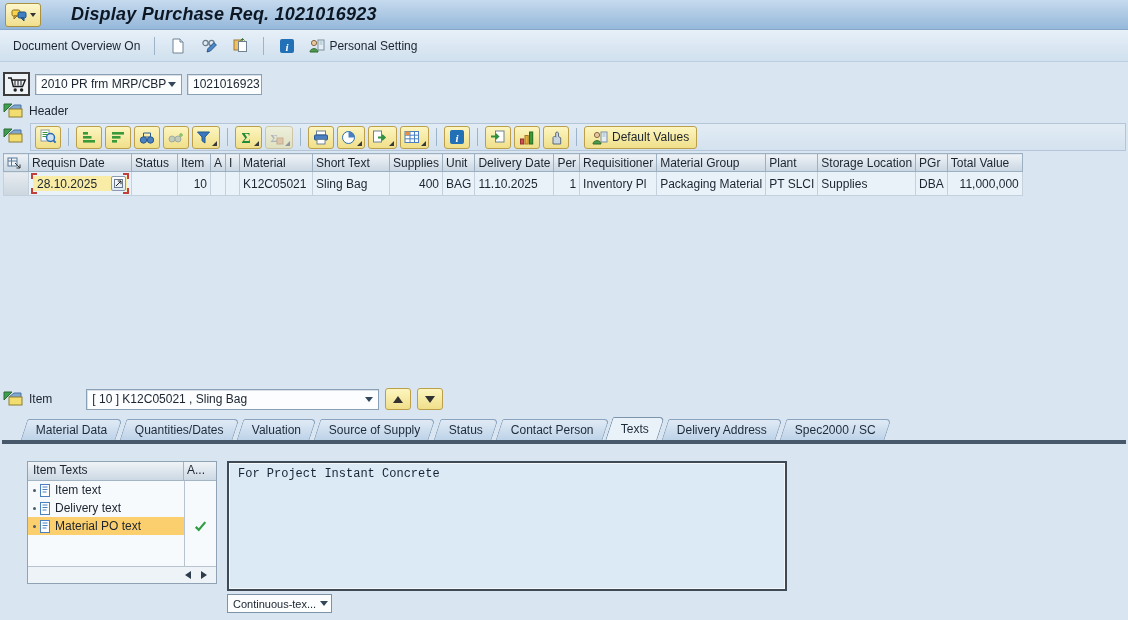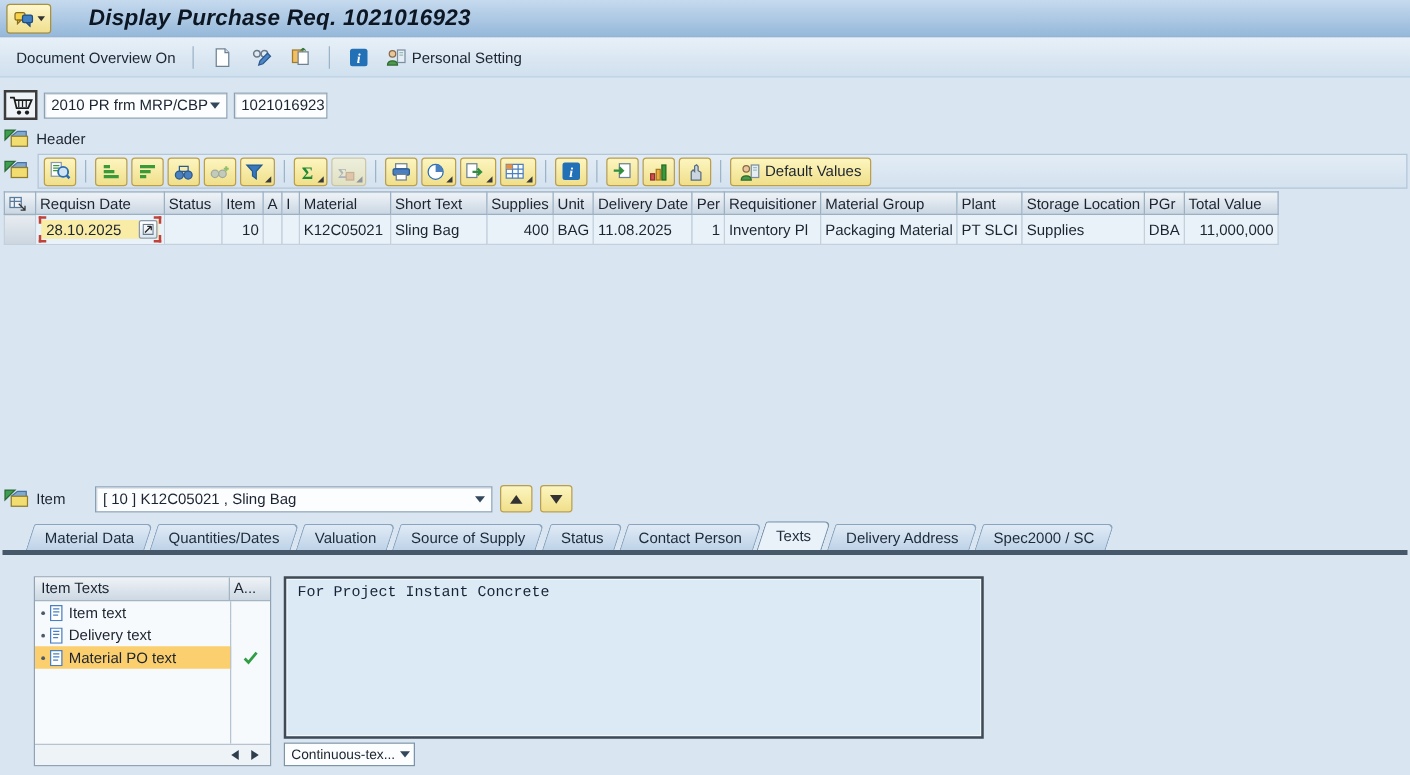--- a/index.html
+++ b/index.html
@@ -46,34 +46,34 @@
   .date-field{background:#f8eca6;height:100%;display:flex;align-items:center;justify-content:space-between;padding:0 1px 0 4px;position:relative;}
   .fc{position:absolute;width:6px;height:6px;}
   .fc.tl{left:-2px;top:-3px;border-left:2px solid #c2403a;border-top:2px solid #c2403a;}
   .fc.tr{right:-2px;top:-3px;border-right:2px solid #c2403a;border-top:2px solid #c2403a;}
   .fc.bl{left:-2px;bottom:-3px;border-left:2px solid #c2403a;border-bottom:2px solid #c2403a;}
   .fc.br{right:-2px;bottom:-3px;border-right:2px solid #c2403a;border-bottom:2px solid #c2403a;}
   .drill-btn{width:15px;height:15px;background:linear-gradient(#ffffff,#dfe8f0);border:1px solid #8a9ab0;border-radius:2px;display:flex;align-items:center;justify-content:center;flex:none;}
   .grid-spacer{height:184px;}
   
   .item-row{display:flex;align-items:center;gap:6px;margin:8px 0 0 3px;}
-  .item-select{width:318px;justify-content:space-between;margin-left:18px;gap:37px;}
+  .item-select{width:293px;justify-content:space-between;margin-left:28px;gap:37px;}
   .nav-btn{width:26px;height:22px;background:linear-gradient(#fcf5bf,#f0df8a);border:1px solid #bb9f4b;border-radius:3px;display:flex;align-items:center;justify-content:center;}
   .nav-btn:first-of-type{margin-left:22px;}
   .tri-up8{width:0;height:0;border-left:5px solid transparent;border-right:5px solid transparent;border-bottom:7px solid #323232;}
   .tri-dn8{width:0;height:0;border-left:5px solid transparent;border-right:5px solid transparent;border-top:7px solid #323232;}
   
   .tabstrip{display:flex;align-items:flex-end;margin-top:7px;padding-left:24px;height:23px;}
   .tab{height:21px;background:linear-gradient(#e0eaf5,#bed3e8);border:1px solid #8aa4bf;border-bottom:none;margin-right:4px;transform:skewX(-18deg);border-radius:2px 5px 0 0;display:flex;align-items:center;}
   .tab span{transform:skewX(18deg);display:block;padding:0 11px;font-size:12px;color:#1d2a3a;}
   .tab.active{background:#eaf2f9;height:23px;border-color:#7a94ac;}
   .tab-line{height:4px;background:#46586a;margin:0 2px;}
   
   .tab-content{display:flex;gap:10px;padding:17px 0 0 27px;}
-  .texts-panel{width:190px;height:152px;background:#f7fafd;border:1px solid #90a3b4;display:flex;flex-direction:column;}
+  .texts-panel{width:190px;height:123px;background:#f7fafd;border:1px solid #90a3b4;display:flex;flex-direction:column;}
   .panel-header{display:flex;height:19px;background:linear-gradient(#eff3f7,#ccd8e3);border-bottom:1px solid #a3b4c3;flex:none;}
   .panel-header .c1{flex:1;padding:1px 5px;border-right:1px solid #a3b4c3;white-space:nowrap;overflow:hidden;}
   .panel-header .c2{width:32px;padding:1px 3px;white-space:nowrap;overflow:hidden;}
   .text-row{height:18px;display:flex;flex:none;}
   .row-label{flex:1;display:flex;align-items:center;gap:4px;padding-left:4px;border-right:1px solid #b7c4cf;height:100%;overflow:hidden;white-space:nowrap;}
   .text-row.sel .row-label{background:#fbcf6d;}
   .row-a{width:31px;display:flex;align-items:center;justify-content:center;}
   .bullet{width:3px;height:3px;background:#4a5a6a;border-radius:50%;flex:none;margin-left:1px;}
   .list-filler{flex:1;display:flex;}
   .list-filler .f1{flex:1;border-right:1px solid #b7c4cf;}
@@ -373,21 +373,21 @@
         </div>
       </td>
       <td></td>
       <td class="num">10</td>
       <td></td>
       <td></td>
       <td>K12C05021</td>
       <td>Sling Bag</td>
       <td class="num">400</td>
       <td>BAG</td>
-      <td>11.08.2025</td>
+      <td>11.10.2025</td>
       <td class="num">1</td>
       <td>Inventory Pl</td>
       <td>Packaging Material</td>
       <td>PT SLCI</td>
       <td>Supplies</td>
       <td>DBA</td>
       <td class="num">11,000,000</td>
     </tr>
   </tbody>
 </table>

